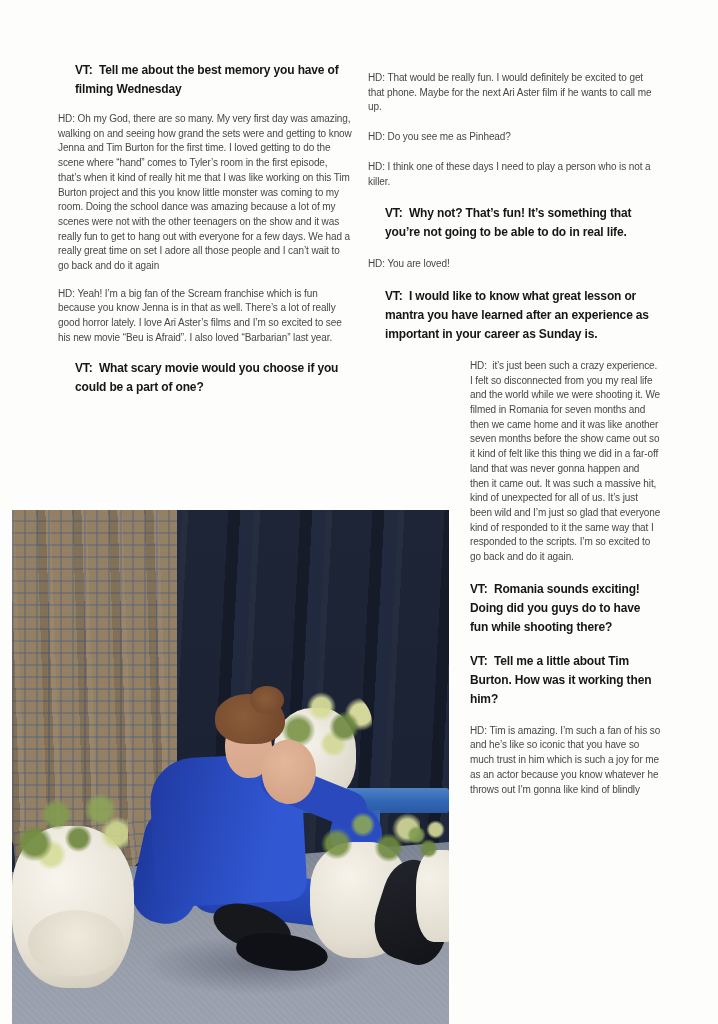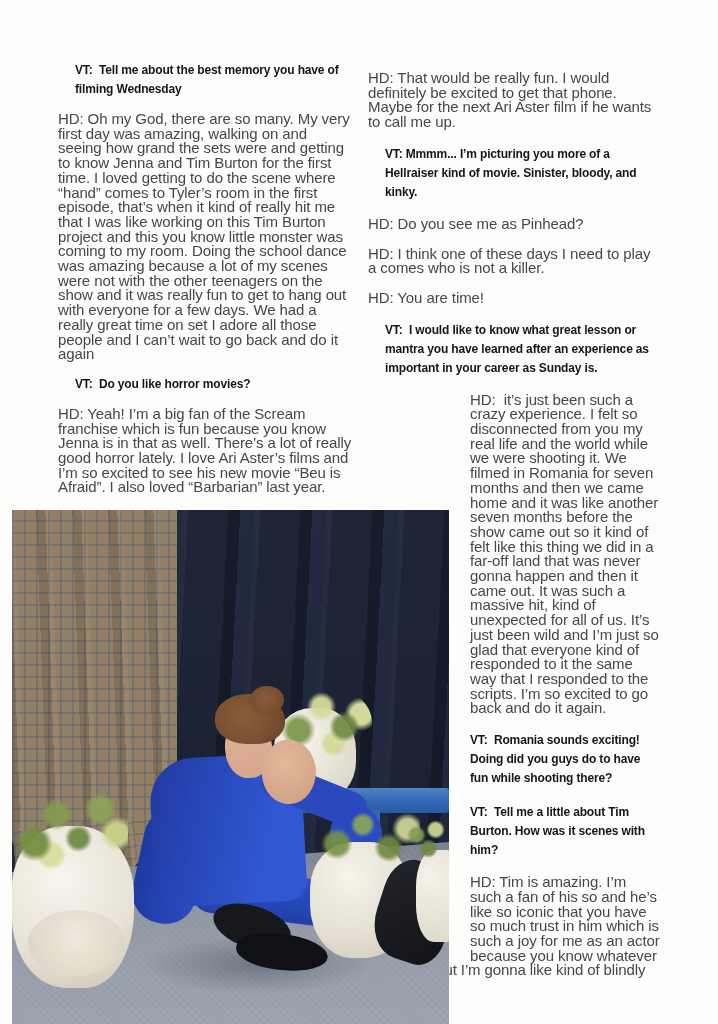--- a/index.html
+++ b/index.html
@@ -25,21 +25,21 @@
     font-family:"Liberation Sans","DejaVu Sans",sans-serif;
   }
   #page{position:absolute;inset:0;}
   .col{position:absolute;}
   #left-col{left:58px;top:61px;width:294px;}
   #right-col{left:368px;top:71px;width:293px;}
   .col p{margin:0 0 15px 0;white-space:pre-wrap;}
   #left-col p{margin-bottom:13px;}
   .a{
     color:var(--text-body);
-    font-size:15px;line-height:14.7px;letter-spacing:-0.1px;
+    font-size:10px;line-height:14.7px;letter-spacing:-0.1px;
   }
   .q{
     color:var(--text-question);
     font-weight:bold;
     font-size:12px;line-height:19px;letter-spacing:-0.15px;
     margin-left:17px !important;
   }
   .photo-intrusion{
     float:left;width:102px;height:470px;margin-top:100px;
   }
@@ -146,36 +146,35 @@
       radial-gradient(circle at 55% 75%, rgba(110,136,64,.9) 0 13%, rgba(0,0,0,0) 20%);}
 </style>
 </head>
 <body>
 
 <div id="page">
 
   <div id="left-col" class="col">
     <p class="q">VT:  Tell me about the best memory you have of filming Wednesday</p>
     <p class="a">HD: Oh my God, there are so many. My very first day was amazing, walking on and seeing how grand the sets were and getting to know Jenna and Tim Burton for the first time. I loved getting to do the scene where “hand” comes to Tyler’s room in the first episode, that’s when it kind of really hit me that I was like working on this Tim Burton project and this you know little monster was coming to my room. Doing the school dance was amazing because a lot of my scenes were not with the other teenagers on the show and it was really fun to get to hang out with everyone for a few days. We had a really great time on set I adore all those people and I can’t wait to go back and do it again</p>
-    <p class="q">VT:  Do you like horror movies?</p>
     <p class="a">HD: Yeah! I’m a big fan of the Scream franchise which is fun because you know Jenna is in that as well. There’s a lot of really good horror lately. I love Ari Aster’s films and I’m so excited to see his new movie “Beu is Afraid”. I also loved “Barbarian” last year.</p>
     <p class="q">VT:  What scary movie would you choose if you could be a part of one?</p>
   </div>
 
   <div id="right-col" class="col">
     <p class="a">HD: That would be really fun. I would definitely be excited to get that phone. Maybe for the next Ari Aster film if he wants to call me up.</p>
-    <p class="q">VT: Mmmm... I’m picturing you more of a Hellraiser kind of movie. Sinister, bloody, and kinky.</p>
     <p class="a">HD: Do you see me as Pinhead?</p>
-    <p class="a">HD: I think one of these days I need to play a comes who is not a killer.</p>
-    <p class="a">HD: You are time!</p>
+    <p class="a">HD: I think one of these days I need to play a person who is not a killer.</p>
+    <p class="q">VT:  Why not? That’s fun! It’s something that you’re not going to be able to do in real life.</p>
+    <p class="a">HD: You are loved!</p>
     <p class="q">VT:  I would like to know what great lesson or mantra you have learned after an experience as important in your career as Sunday is.</p>
     <div class="photo-intrusion"></div>
     <p class="a">HD:  it’s just been such a crazy experience. I felt so disconnected from you my real life and the world while we were shooting it. We filmed in Romania for seven months and then we came home and it was like another seven months before the show came out so it kind of felt like this thing we did in a far-off land that was never gonna happen and then it came out. It was such a massive hit, kind of unexpected for all of us. It’s just been wild and I’m just so glad that everyone kind of responded to it the same way that I responded to the scripts. I’m so excited to go back and do it again.</p>
     <p class="q">VT:  Romania sounds exciting! Doing did you guys do to have fun while shooting there?</p>
-    <p class="q">VT:  Tell me a little about Tim Burton. How was it scenes with him?</p>
+    <p class="q">VT:  Tell me a little about Tim Burton. How was it working then him?</p>
     <p class="a">HD: Tim is amazing. I’m such a fan of his so and he’s like so iconic that you have so much trust in him which is such a joy for me as an actor because you know whatever he throws out I’m gonna like kind of blindly</p>
   </div>
 
   <div id="photo" title="Young man with curly auburn hair wearing a royal-blue suit with white stitching sits on a grey carpet, hands clasped under his chin, in front of a dark navy curtain and a tartan plaid curtain; white plastic bags holding green plants and pale flowers surround him and a small blue wooden bench stands behind him.">
     <div class="navy-curtain"></div>
     <div class="plaid-curtain"></div>
     <div class="plaid-drape"></div>
     <div class="carpet"></div>
     <div class="floor-shadow"></div>
     <div class="bench-plank"></div>

